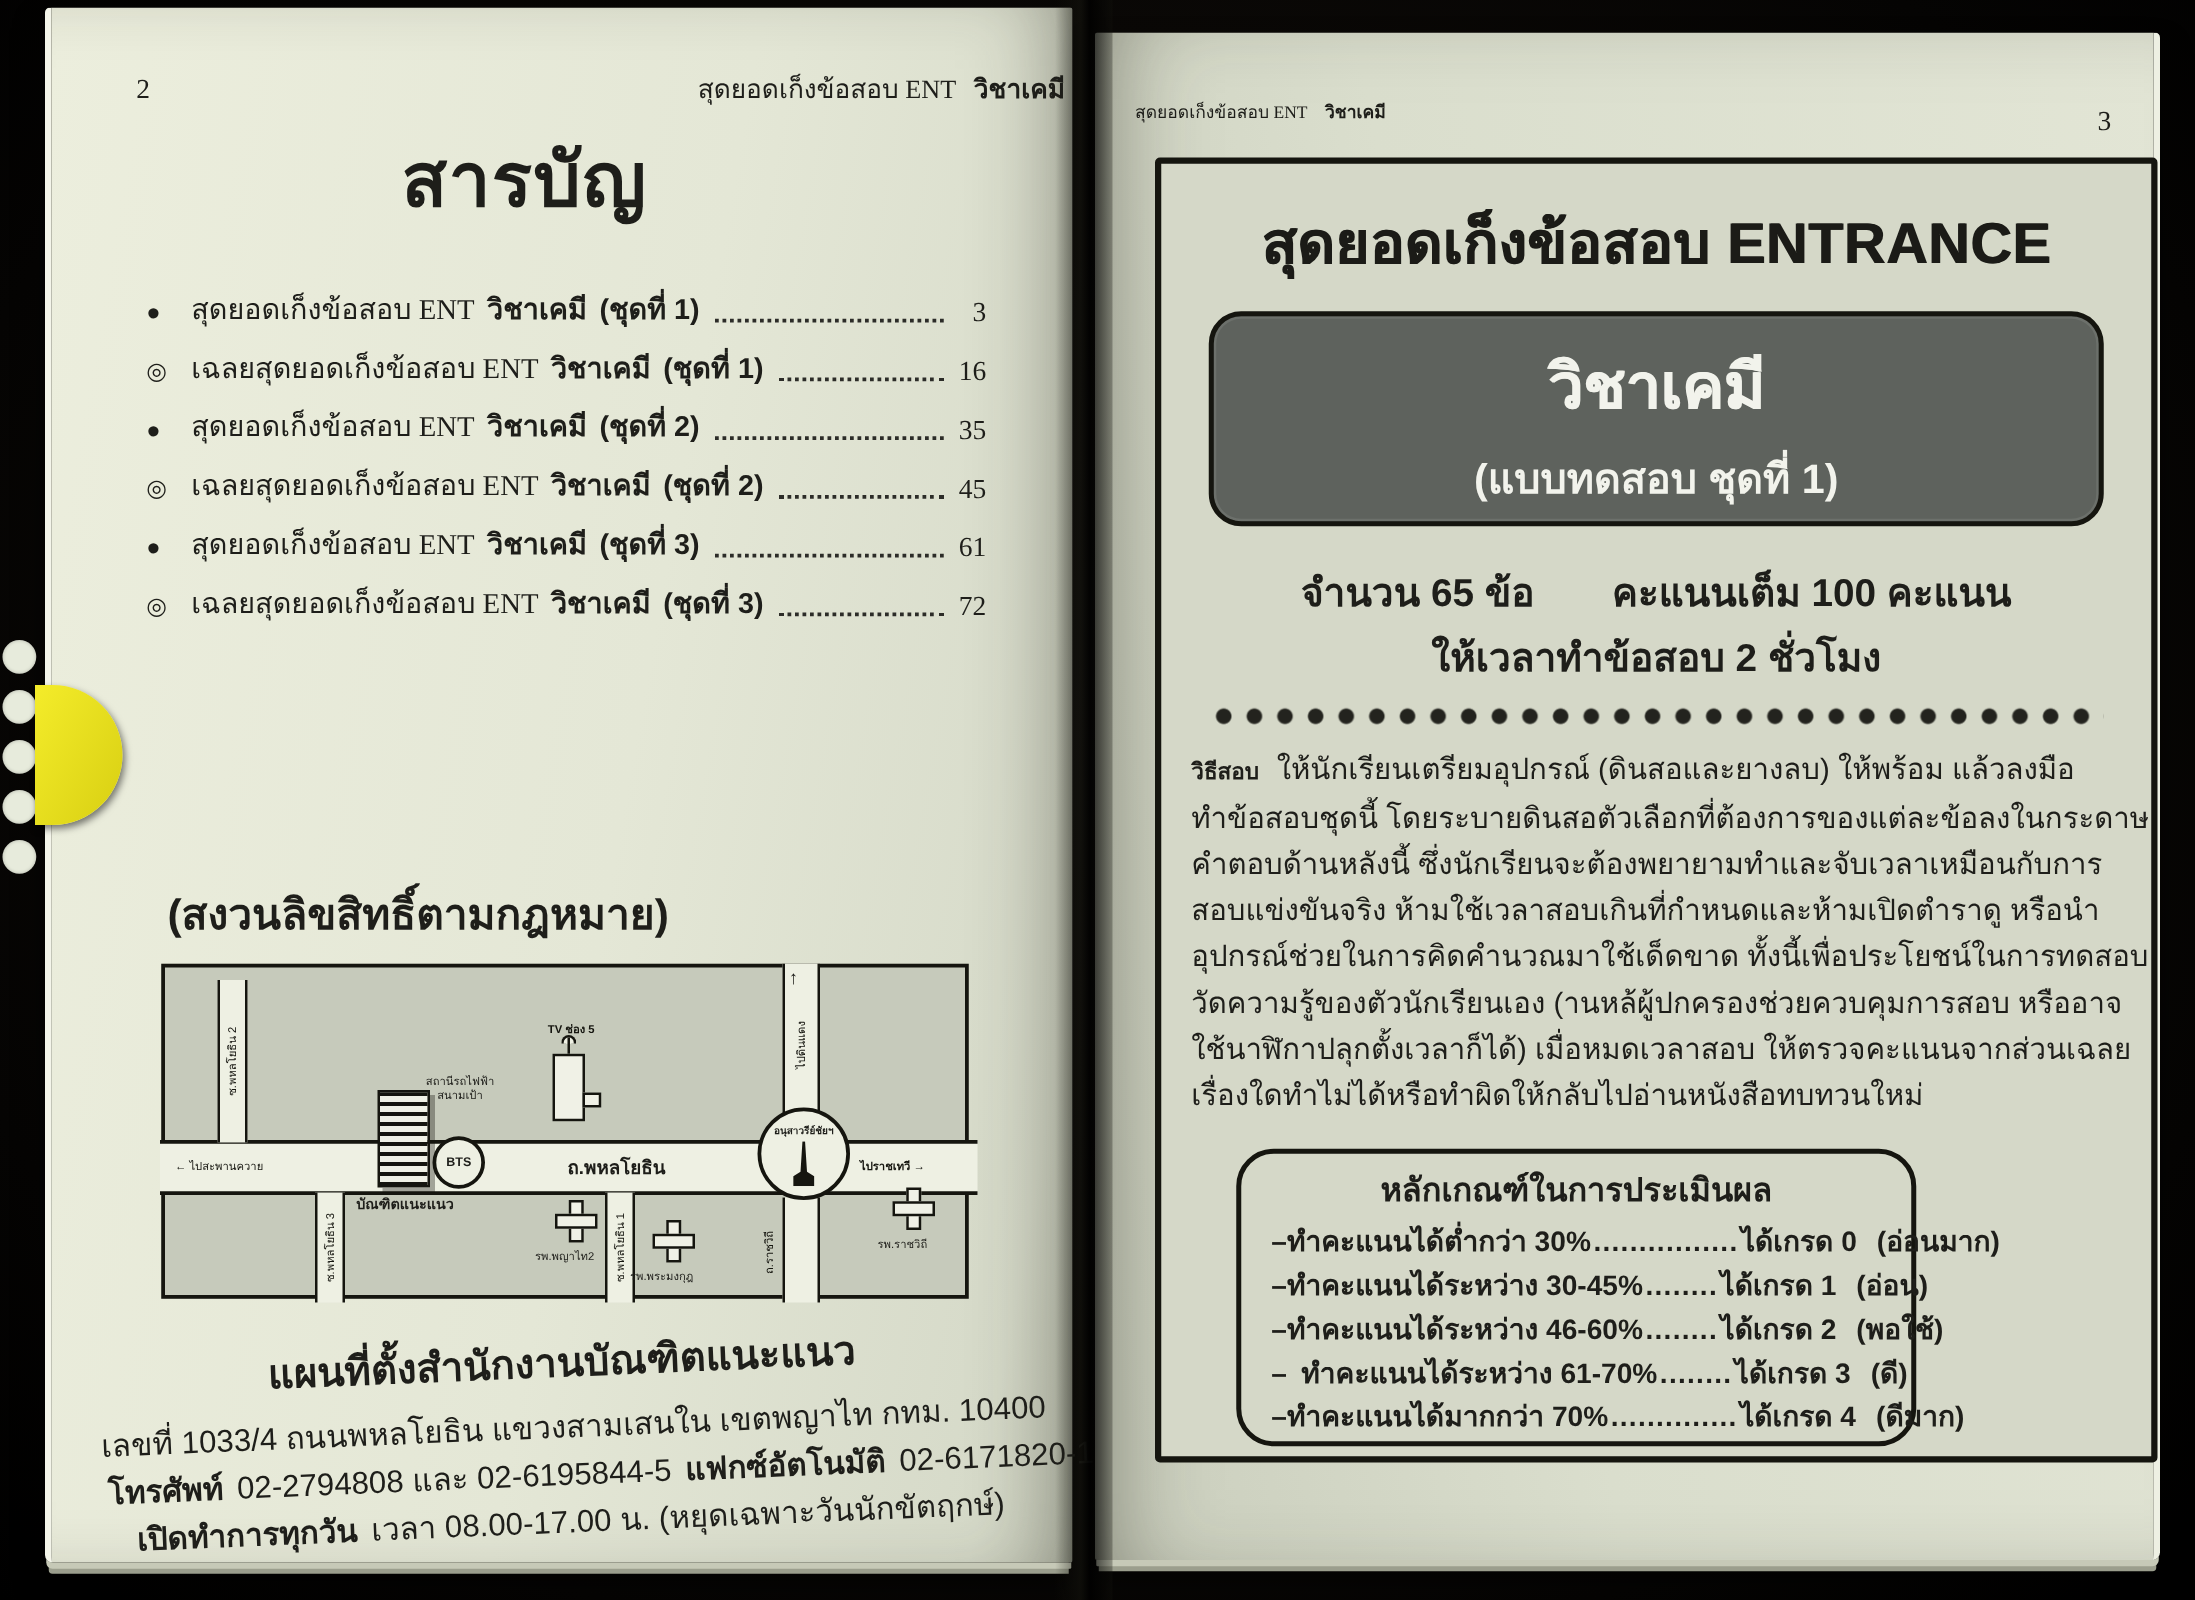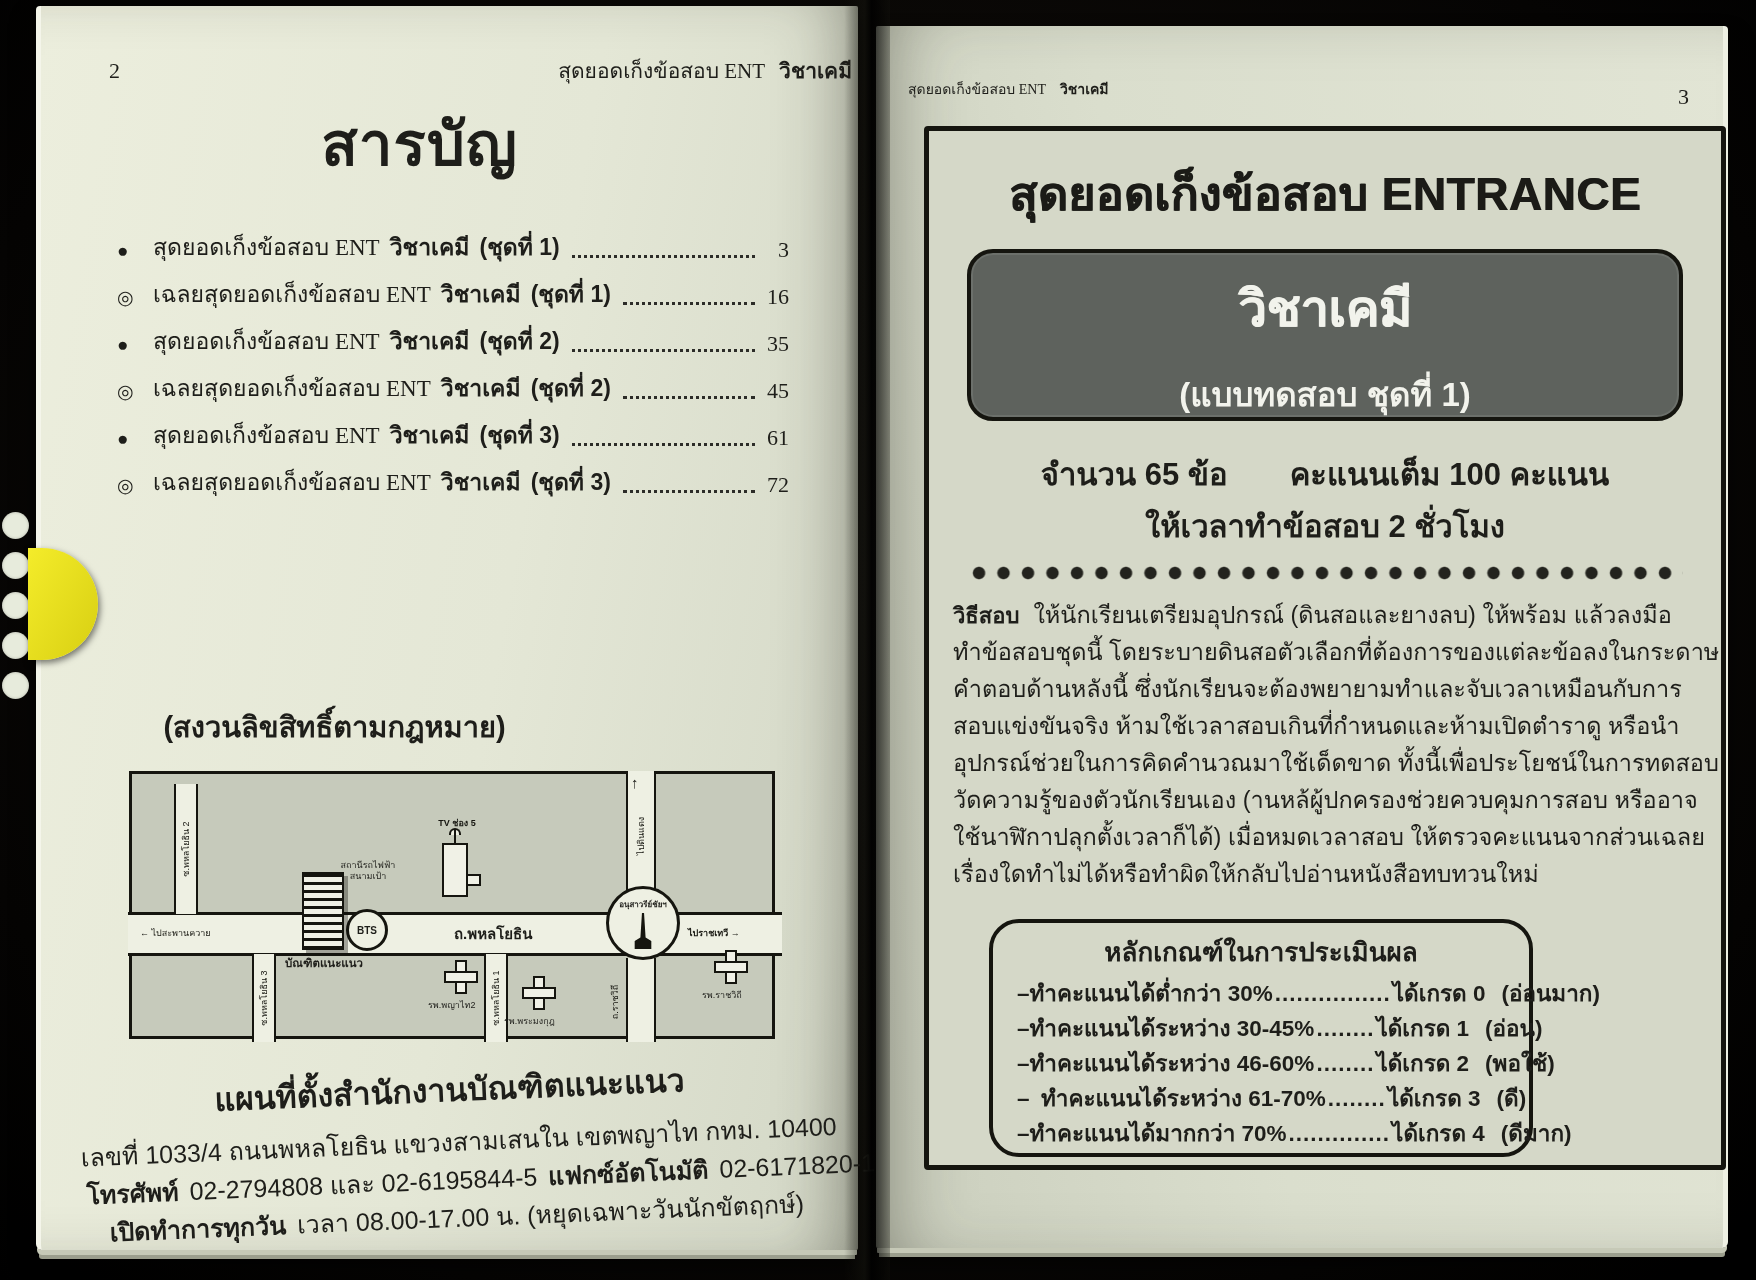--- a/index.html
+++ b/index.html
@@ -24,21 +24,21 @@
   .lp-head { position:absolute; right:6px; top:48px; font-size:21px; white-space:nowrap; }
   .lp-head b, .rp-head b { font-family:"Liberation Sans",sans-serif; margin-left:14px; }
   .toc-title { position:absolute; left:0; right:60px; top:90px; text-align:center; font-size:60px; font-weight:bold; letter-spacing:1px; }
   .toc { position:absolute; left:76px; top:212px; width:672px; }
   .toc-row { display:flex; align-items:flex-end; height:47px; font-size:23px; }
   .toc-bullet { width:36px; font-size:19px; padding-bottom:3px; }
   .toc-sub, .toc-set { font-weight:bold; margin-left:10px; white-space:nowrap; }
   .toc-prefix { white-space:nowrap; }
   .toc-leader { flex:1 1 auto; border-bottom:3px dotted #2c2c28; margin:0 6px 7px 12px; min-width:20px; }
   .toc-page { font-size:22px; min-width:28px; text-align:right; padding-bottom:2px; }
-  .copyright { position:absolute; left:0; right:230px; top:698px; text-align:center; font-size:29px; font-weight:bold; }
+  .copyright { position:absolute; left:0; right:230px; top:698px; text-align:center; font-size:34px; font-weight:bold; }
 
   
   .map { position:absolute; left:88px; top:765px; width:646px; height:268px; background:#c6cabb; border:3.5px solid #15150f; }
   .road { position:absolute; background:#eef0e3; }
   .road-h { border-top:3px solid #15150f; border-bottom:3px solid #15150f; }
   .road-v { border-left:2.5px solid #15150f; border-right:2.5px solid #15150f; }
   .maplabel { position:absolute; font-size:9px; white-space:nowrap; color:#15150f; }
   .vlabel { position:absolute; transform:translate(-50%,-50%) rotate(-90deg); font-size:9px; white-space:nowrap; color:#15150f; }
   .mainroad-label { position:absolute; left:322px; top:148px; font-size:15px; font-weight:bold; }
   .bts-circle { position:absolute; left:214px; top:135px; width:42px; height:42px; background:#eef0e3; border:3px solid #15150f; border-radius:50%;
@@ -77,28 +77,28 @@
     box-shadow: inset 48px 0 80px -40px rgba(40,40,30,.5), 0 6px 0 -1px #c6c9b7, 0 12px 0 -3px #9b9e8d, 0 16px 24px rgba(0,0,0,.6);
   }
   .rp-head { position:absolute; left:32px; top:52px; font-size:14px; white-space:nowrap; }
   .rp-pagenum { position:absolute; right:34px; top:58px; font-size:22px; }
   .main-box { position:absolute; left:48px; top:100px; width:802px; height:1044px; border:5px solid #15150f; border-radius:4px; background:#d5d8c8; }
   .mb-title { position:absolute; left:0; top:26px; width:100%; text-align:center; font-size:46px; font-weight:800; letter-spacing:.5px; color:#1b1b17;
     text-shadow:1px 0 0 #1b1b17; }
   .subject-box { position:absolute; left:38px; top:118px; width:716px; height:172px; background:#5e625d; border:4px solid #15150f; border-radius:26px;
     text-align:center; color:#f2f3ec; box-shadow:inset 0 0 0 2px #6c706b; }
   .sb-title { margin-top:16px; font-size:50px; font-weight:bold; text-shadow:1px 0 0 #f2f3ec; }
-  .sb-sub { margin-top:20px; font-size:33px; font-weight:bold; }
+  .sb-sub { margin-top:8px; font-size:33px; font-weight:bold; }
   .exam-line1 { position:absolute; left:0; top:318px; width:100%; display:flex; justify-content:center; gap:62px; font-size:31px; font-weight:bold; }
   .exam-line2 { position:absolute; left:0; top:370px; width:100%; text-align:center; font-size:31px; font-weight:bold; }
   .dots-sep { position:absolute; left:40px; top:432px; width:714px; height:20px;
     background-image:radial-gradient(circle at 10px 10px, #23231e 5.5px, transparent 6.8px); background-size:24.5px 20px; background-repeat:repeat-x; }
   .instructions { position:absolute; left:24px; top:466px; width:660px; font-size:23.5px; line-height:37px; }
   .instructions .ln { white-space:nowrap; }
-  .instructions b.lbl { font-size:22px; margin-right:14px; }
+  .instructions b.lbl { font-size:18px; margin-right:14px; }
   .grading-box { position:absolute; left:60px; top:788px; width:544px; height:238px; border:4px solid #15150f; border-radius:30px; padding-top:8px; }
   .gb-title { text-align:center; font-size:26px; font-weight:bold; margin-bottom:4px; }
   .gb-row { display:flex; align-items:flex-end; margin-left:24px; font-size:22.5px; font-weight:bold; line-height:35px; white-space:nowrap; }
   .gb-dash { width:24px; }
   .gb-dots { margin:0 2px; letter-spacing:1px; }
   .gb-remark { margin-left:16px; }
 
   
   .gutter { position:absolute; left:844px; top:0; width:46px; height:1280px;
     background:linear-gradient(90deg, rgba(0,0,0,0) 0%, rgba(20,20,14,.55) 45%, rgba(0,0,0,.75) 60%, rgba(20,20,14,.3) 100%); }

